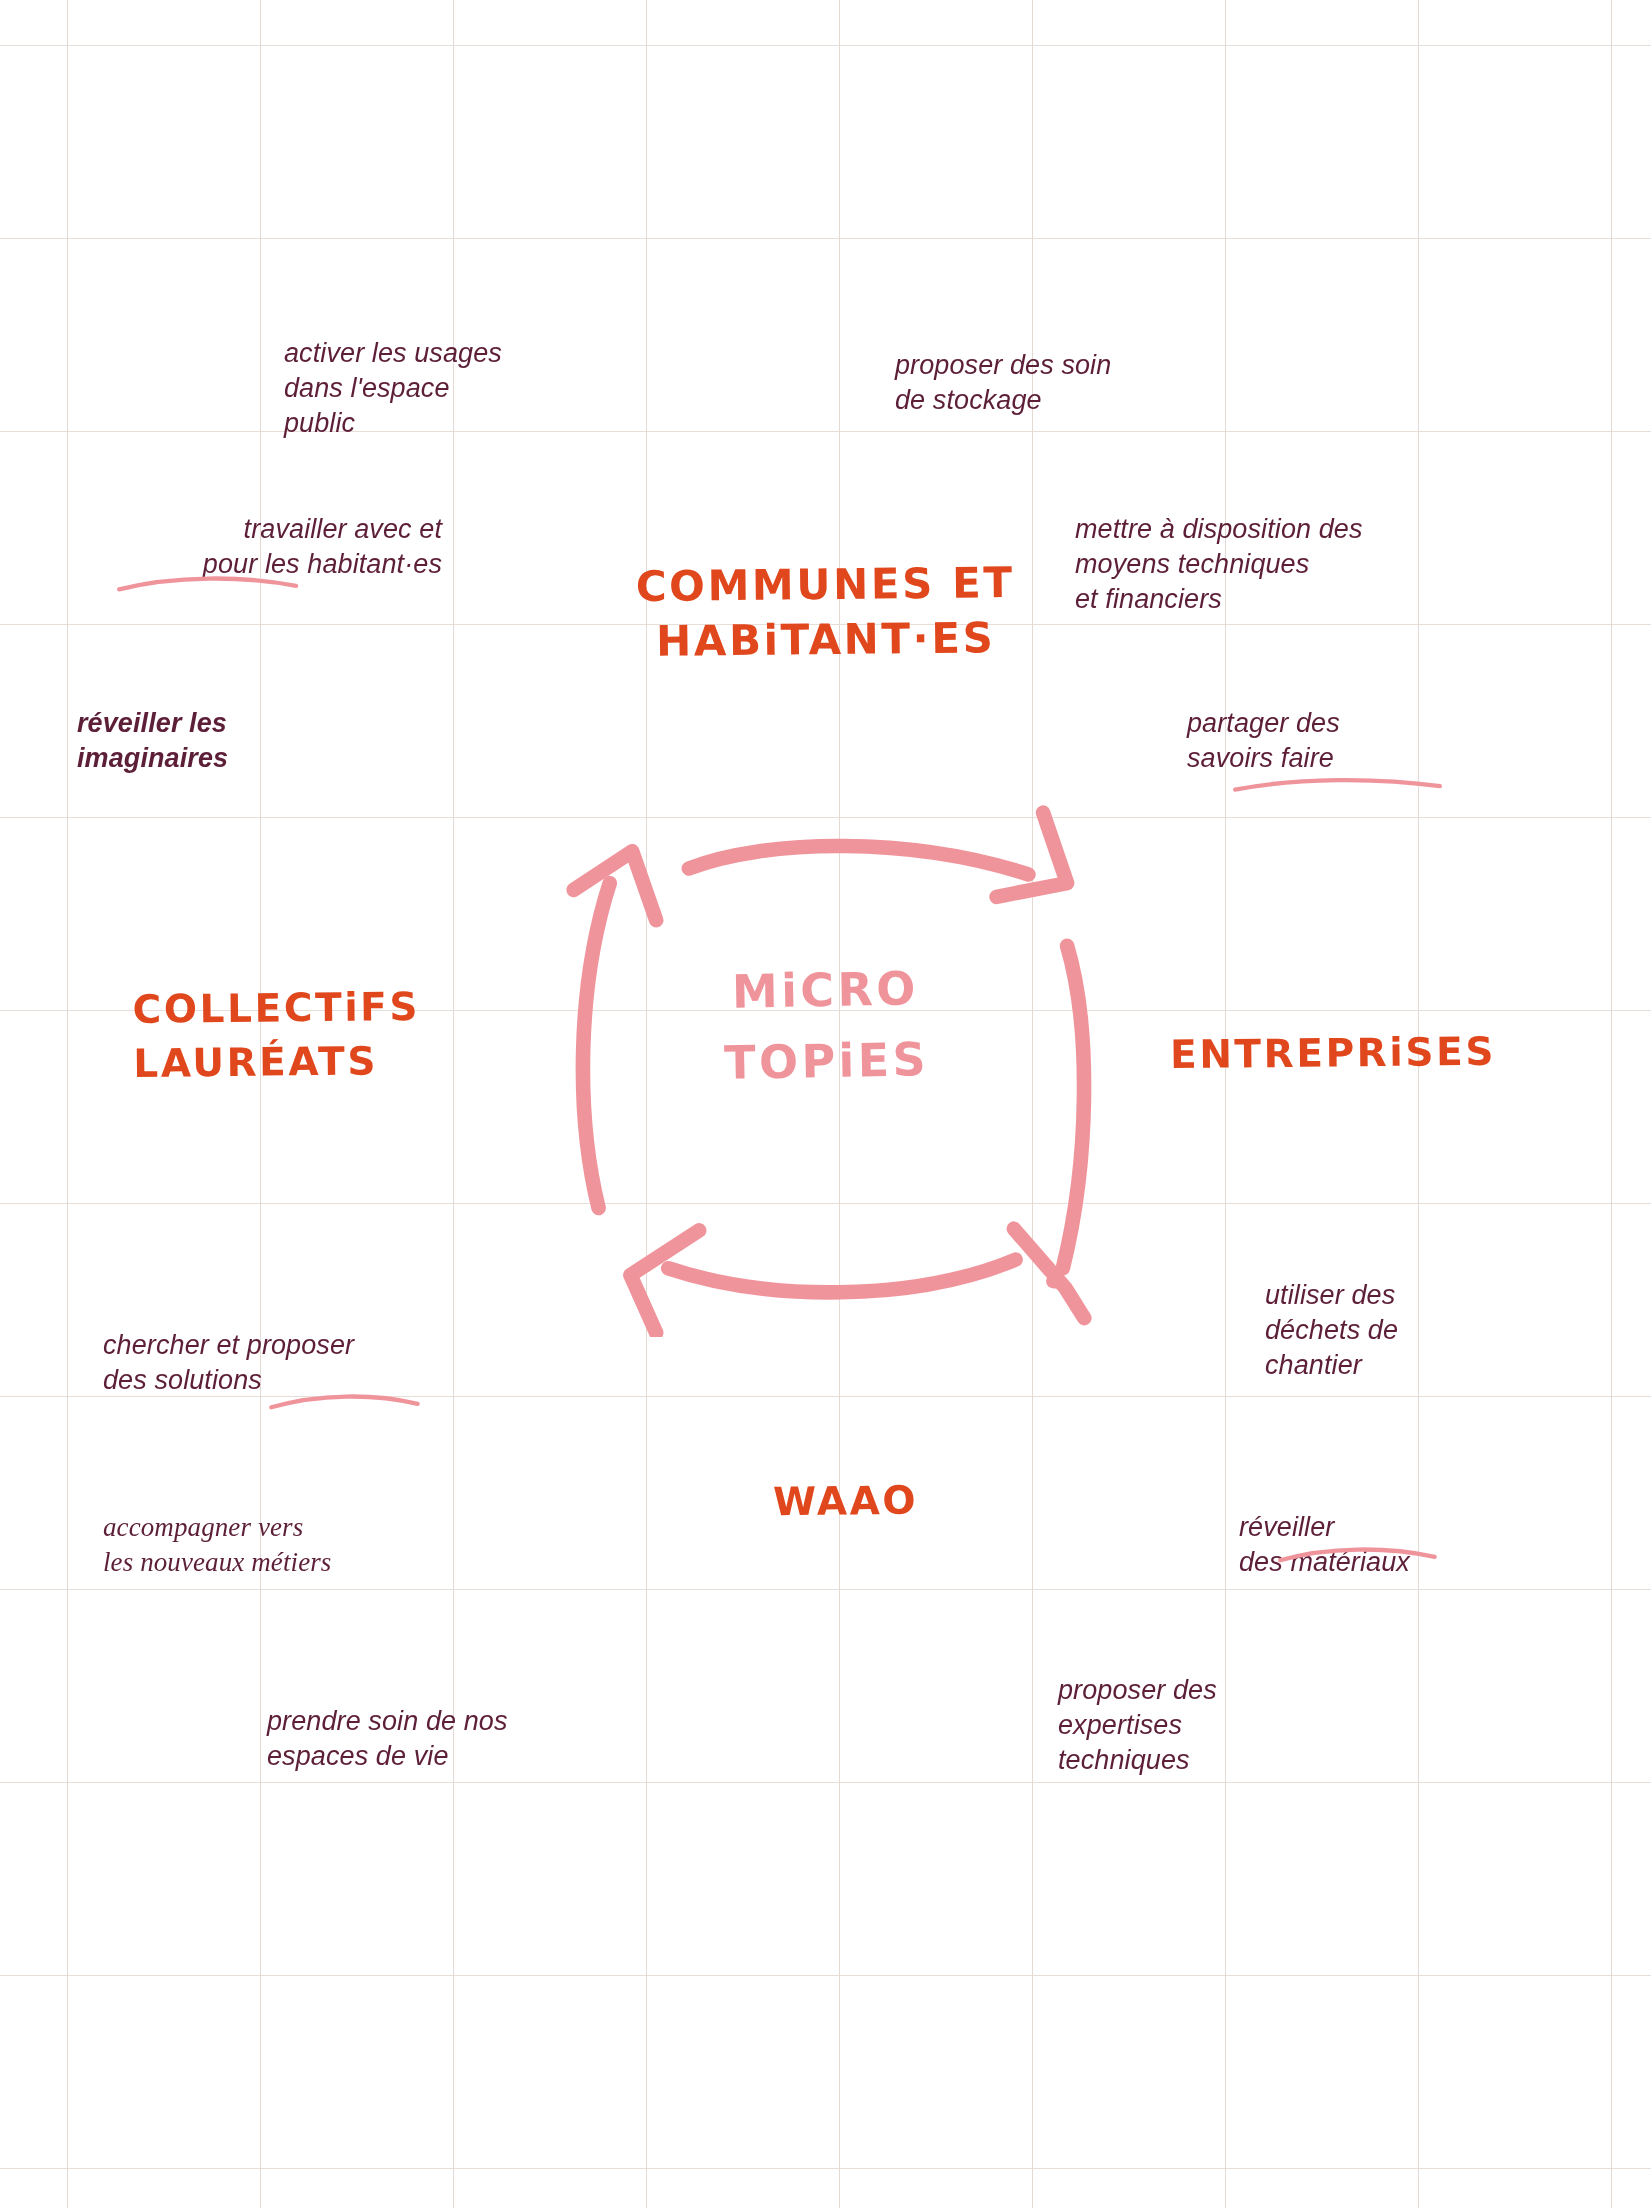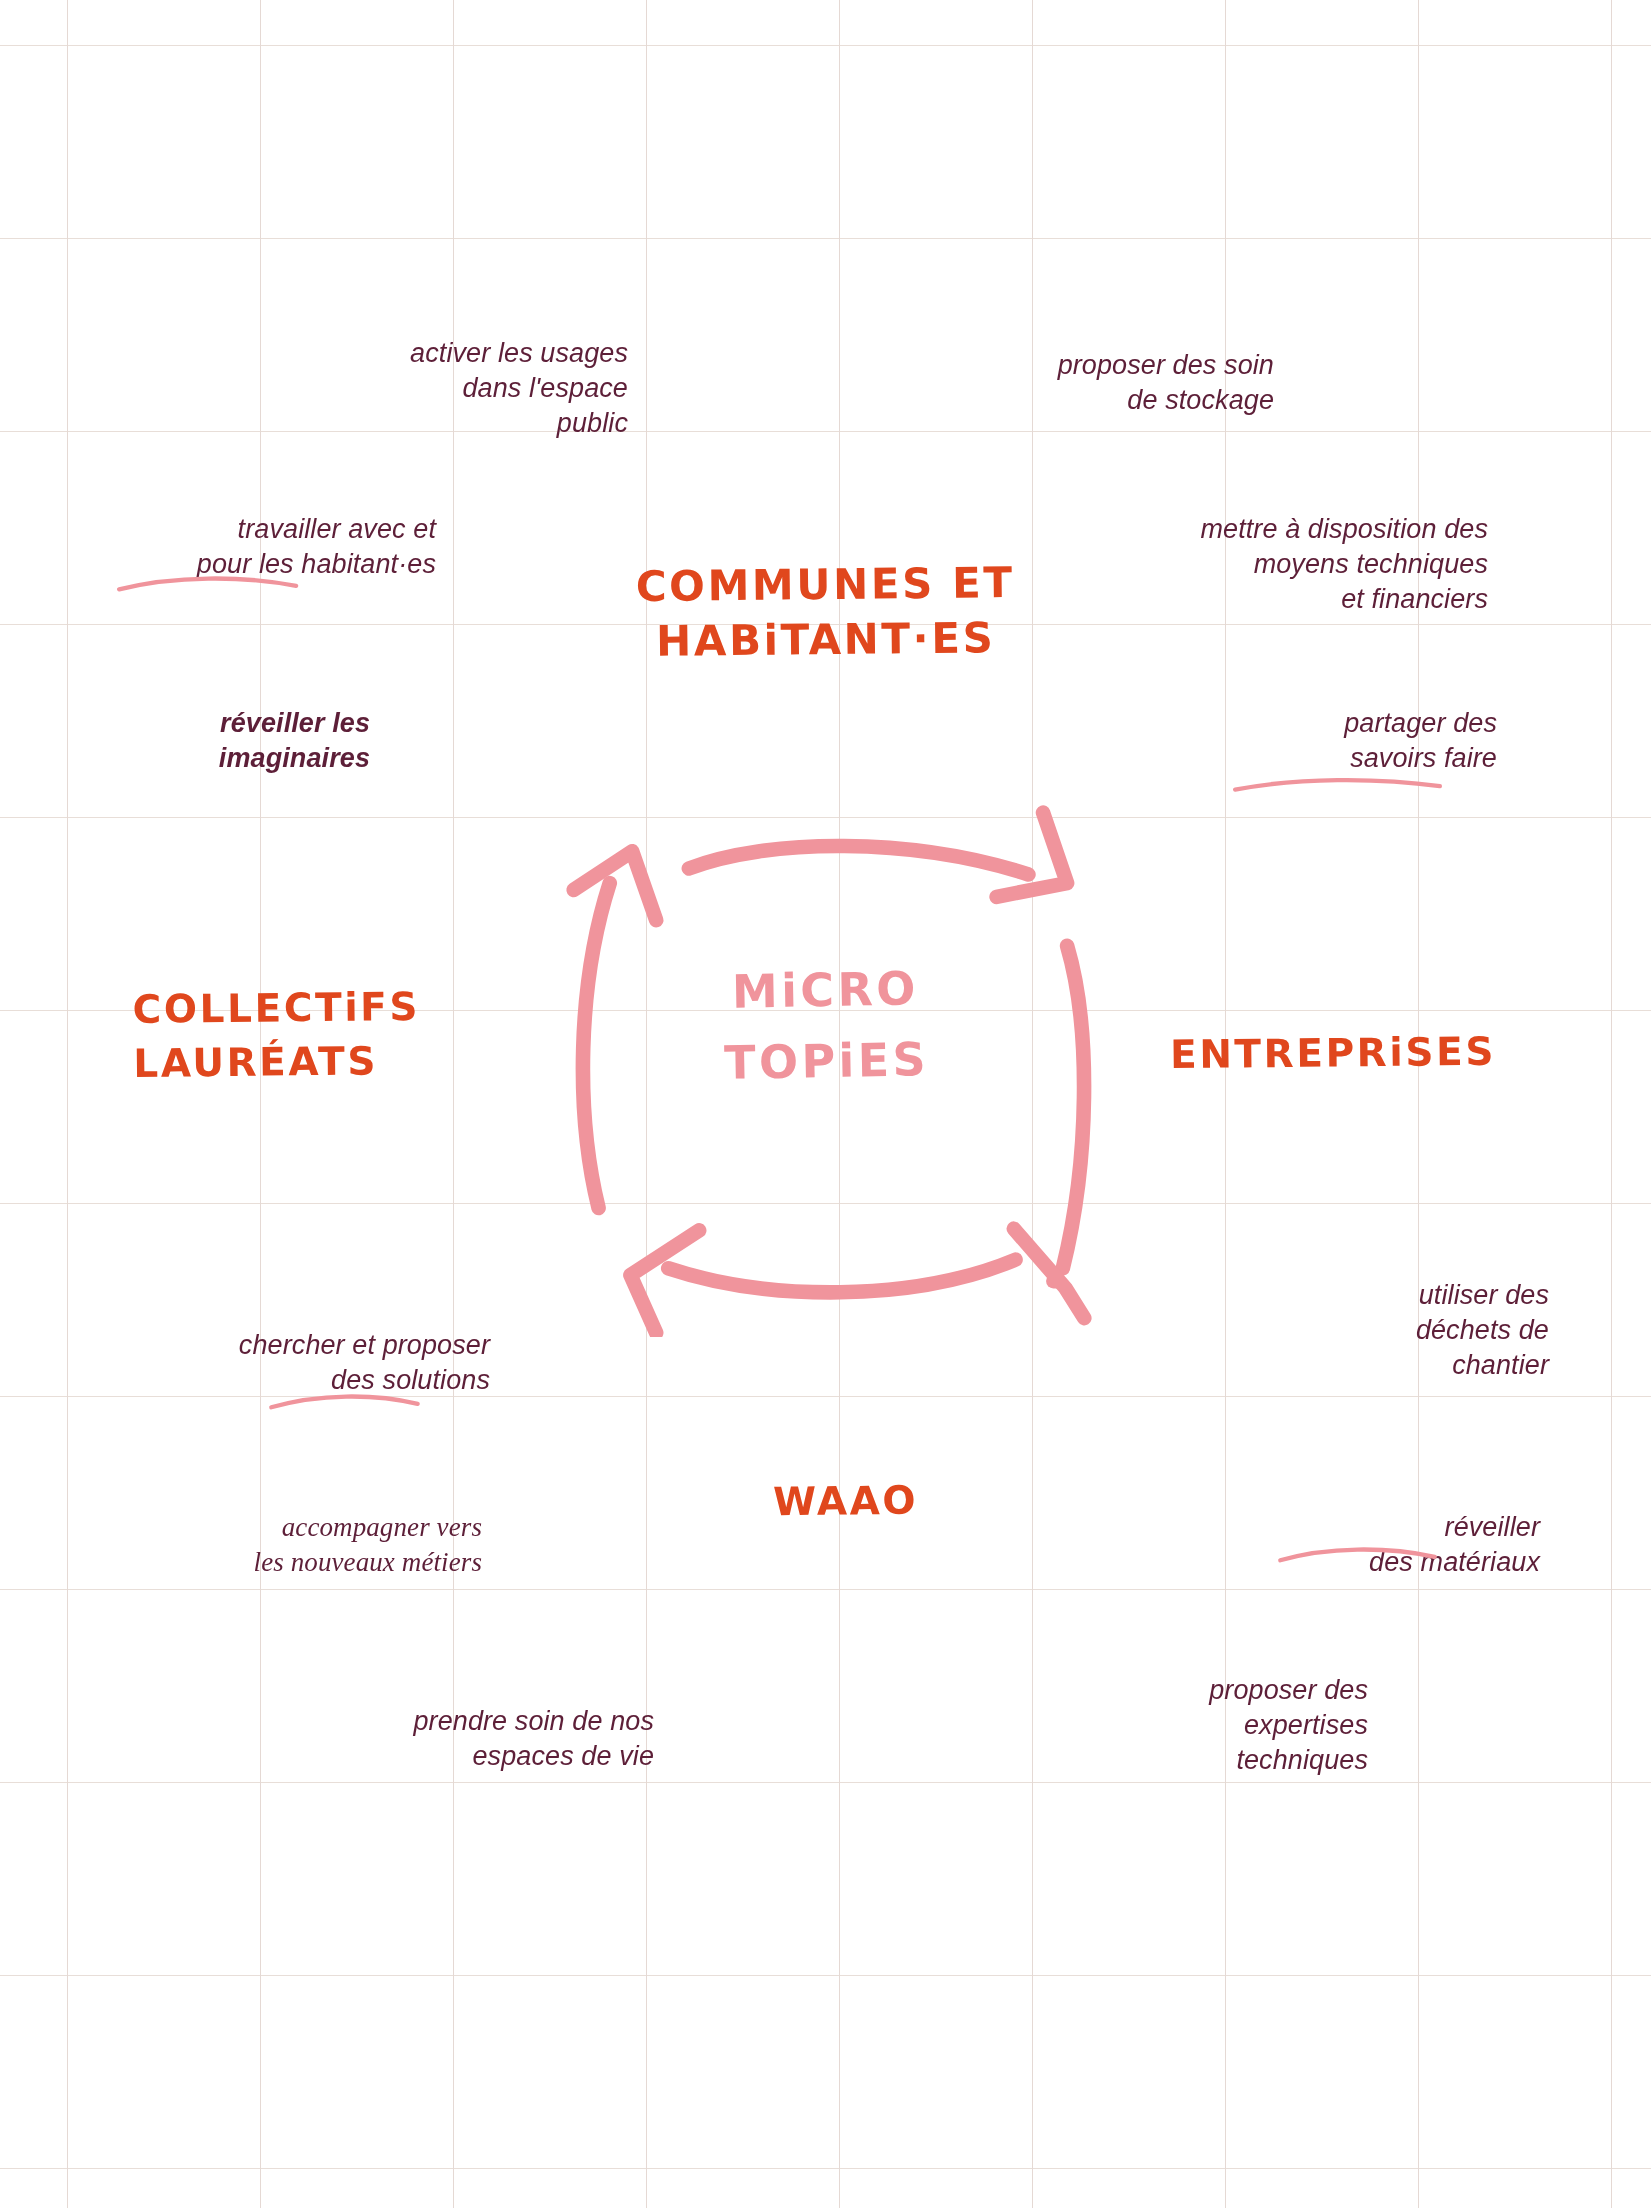--- a/index.html
+++ b/index.html
@@ -35,21 +35,21 @@
     z-index: 4;
     color: #5d1f38;
     font-family: "Liberation Sans", sans-serif;
     font-style: italic;
     font-weight: 300;
     font-size: 27px;
     line-height: 1.30;
     letter-spacing: 0.1px;
     white-space: pre-line;
   }
-  .note.center { text-align: right; }
+  .note.center { text-align: left; }
   .note.right  { text-align: right; }
 
   
   .hand {
     position: absolute;
     z-index: 5;
     color: #e0471d;
     font-family: "DejaVu Sans", sans-serif;
     font-weight: 700;
     letter-spacing: 2.6px;
@@ -166,21 +166,21 @@
 
 <div class="hand" id="heading-waao">WAAO</div>
 
 <div class="note center" style="left:284px; top:336px; width:344px;">activer les usages
 dans l'espace
 public</div>
 
 <div class="note center" style="left:895px; top:348px; width:379px;">proposer des soin
 de stockage</div>
 
-<div class="note right" style="left:40px; top:512px; width:396px;">travailler avec et
+<div class="note right" style="left:46px; top:512px; width:396px;">travailler avec et
 pour les habitant·es</div>
 
 <svg class="underline-svg" style="left:114px; top:572px;" width="189" height="26" viewBox="0 0 220 30">
   <path d="M 6 20 C 70 4 150 4 212 16" fill="none" stroke="#f0949c" stroke-width="5" stroke-linecap="round"></path>
 </svg>
 
 <div class="note center" style="left:1075px; top:512px; width:413px;">mettre à disposition des
 moyens techniques
 et financiers</div>
 

